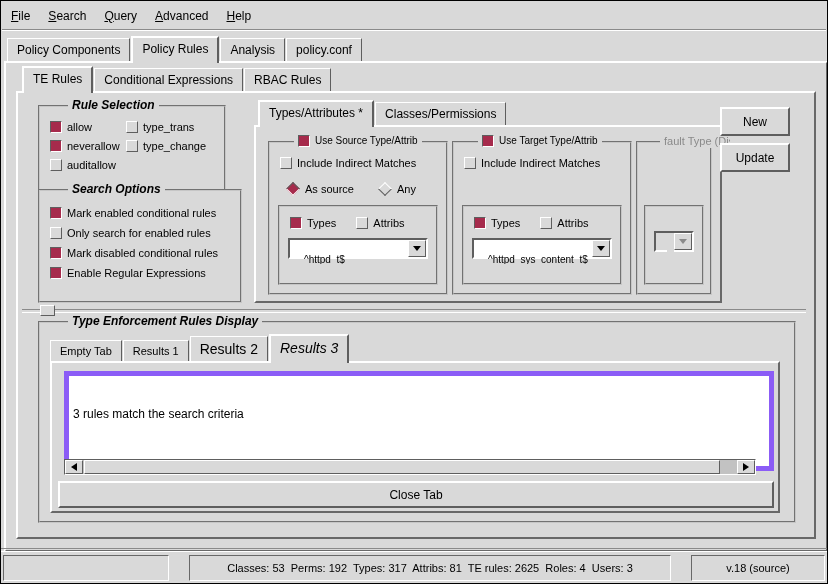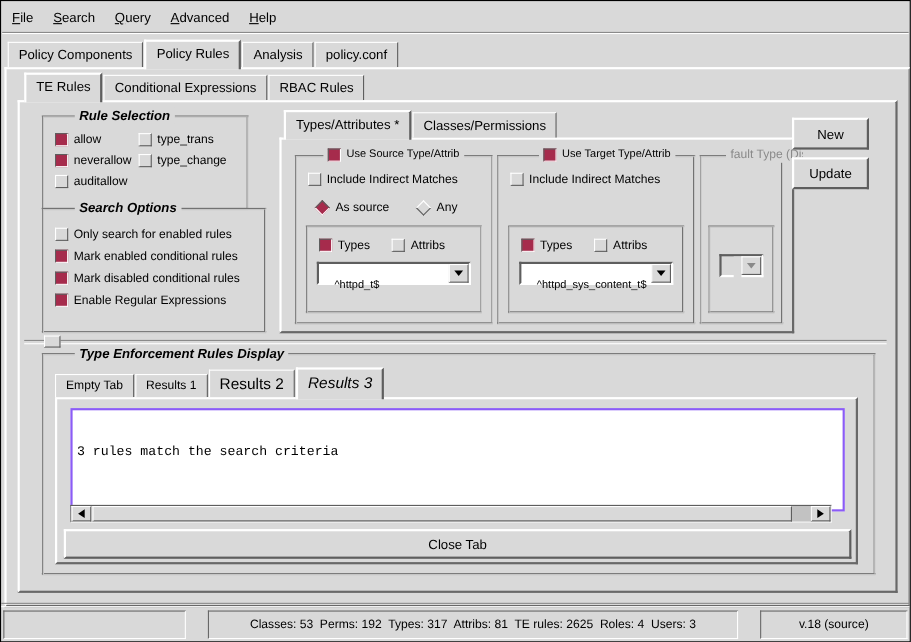--- a/index.html
+++ b/index.html
@@ -49,21 +49,21 @@
   .tri-down{width:0;height:0;border-left:4px solid transparent;border-right:4px solid transparent;border-top:5px solid #000;}
 
   
   .btn{position:absolute;background:#d9d9d9;border:2px solid;border-color:#fff #5e5e5e #5e5e5e #fff;font-size:12px;display:flex;align-items:center;justify-content:center;white-space:nowrap;}
 
   
   .sash-line{position:absolute;left:4px;width:784px;height:2px;border-top:1px solid #8a8a8a;border-bottom:1px solid #fff;}
   .sash-handle{position:absolute;width:13px;height:9px;background:#d9d9d9;border:1px solid;border-color:#fff #5e5e5e #5e5e5e #fff;}
 
   
-  .text-area{position:absolute;background:#fff;border:2px solid #8b5cf6;font-family:Liberation Mono, monospace;font-size:12px;line-height:14px;white-space:pre;overflow:hidden;padding:3px 4px;}
+  .text-area{position:absolute;background:#fff;border:5px solid #8b5cf6;font-family:Liberation Sans, sans-serif;font-size:12px;line-height:14px;white-space:pre;overflow:hidden;padding:3px 4px;}
 
   
   .hscroll{position:absolute;display:flex;background:#cfcfcf;border:1px solid;border-color:#5e5e5e #fff #fff #5e5e5e;box-sizing:border-box;}
   .sb-btn{width:16px;background:#d9d9d9;border:1px solid;border-color:#fff #5e5e5e #5e5e5e #fff;display:flex;align-items:center;justify-content:center;flex:none;}
   .sb-track{flex:1;position:relative;background:#c2c2c2;}
   .sb-thumb{position:absolute;left:1px;top:0;bottom:0;width:97%;background:#d9d9d9;border:1px solid;border-color:#fff #5e5e5e #5e5e5e #fff;}
   .tri-left{width:0;height:0;border-top:4px solid transparent;border-bottom:4px solid transparent;border-right:6px solid #000;}
   .tri-right{width:0;height:0;border-top:4px solid transparent;border-bottom:4px solid transparent;border-left:6px solid #000;}
 
   
@@ -124,26 +124,26 @@
               <span class="cb"></span>
               <span>auditallow</span>
             </div>
         </div>
       </div>
 
       <div class="lframe" style="left:20px;top:96px;width:200px;height:110px;">
         <span class="legend">Search Options</span>
         <div class="opt-stack">
           <div class="check">
+              <span class="cb on"></span>
+              <span>Mark enabled conditional rules</span>
+            </div>
+          <div class="check">
               <span class="cb"></span>
               <span>Only search for enabled rules</span>
-            </div>
-          <div class="check">
-              <span class="cb on"></span>
-              <span>Mark enabled conditional rules</span>
             </div>
           <div class="check">
               <span class="cb on"></span>
               <span>Mark disabled conditional rules</span>
             </div>
           <div class="check">
               <span class="cb on"></span>
               <span>Enable Regular Expressions</span>
             </div>
         </div>
@@ -189,21 +189,21 @@
             <div class="combo" style="margin:9px 8px 0 8px;">
               <span class="ctext">^httpd_t$</span>
               <span class="cbtn">
                   <span class="tri-down"></span>
                 </span>
             </div>
           </div>
         </div>
 
         <div class="lframe" style="left:196px;top:14px;width:176px;height:150px;">
-          <span class="legend plain" style="left:16px;">
+          <span class="legend plain" style="left:4px;">
               <span class="cb on"></span>
               <span>Use Target Type/Attrib</span>
             </span>
           <div class="check" style="position:absolute;left:10px;top:14px;">
               <span class="cb"></span>
               <span>Include Indirect Matches</span>
             </div>
           <div class="groove" style="position:absolute;left:8px;right:8px;top:62px;height:76px;">
             <div style="display:flex;gap:20px;margin:10px 0 0 10px;">
               <div class="check">

